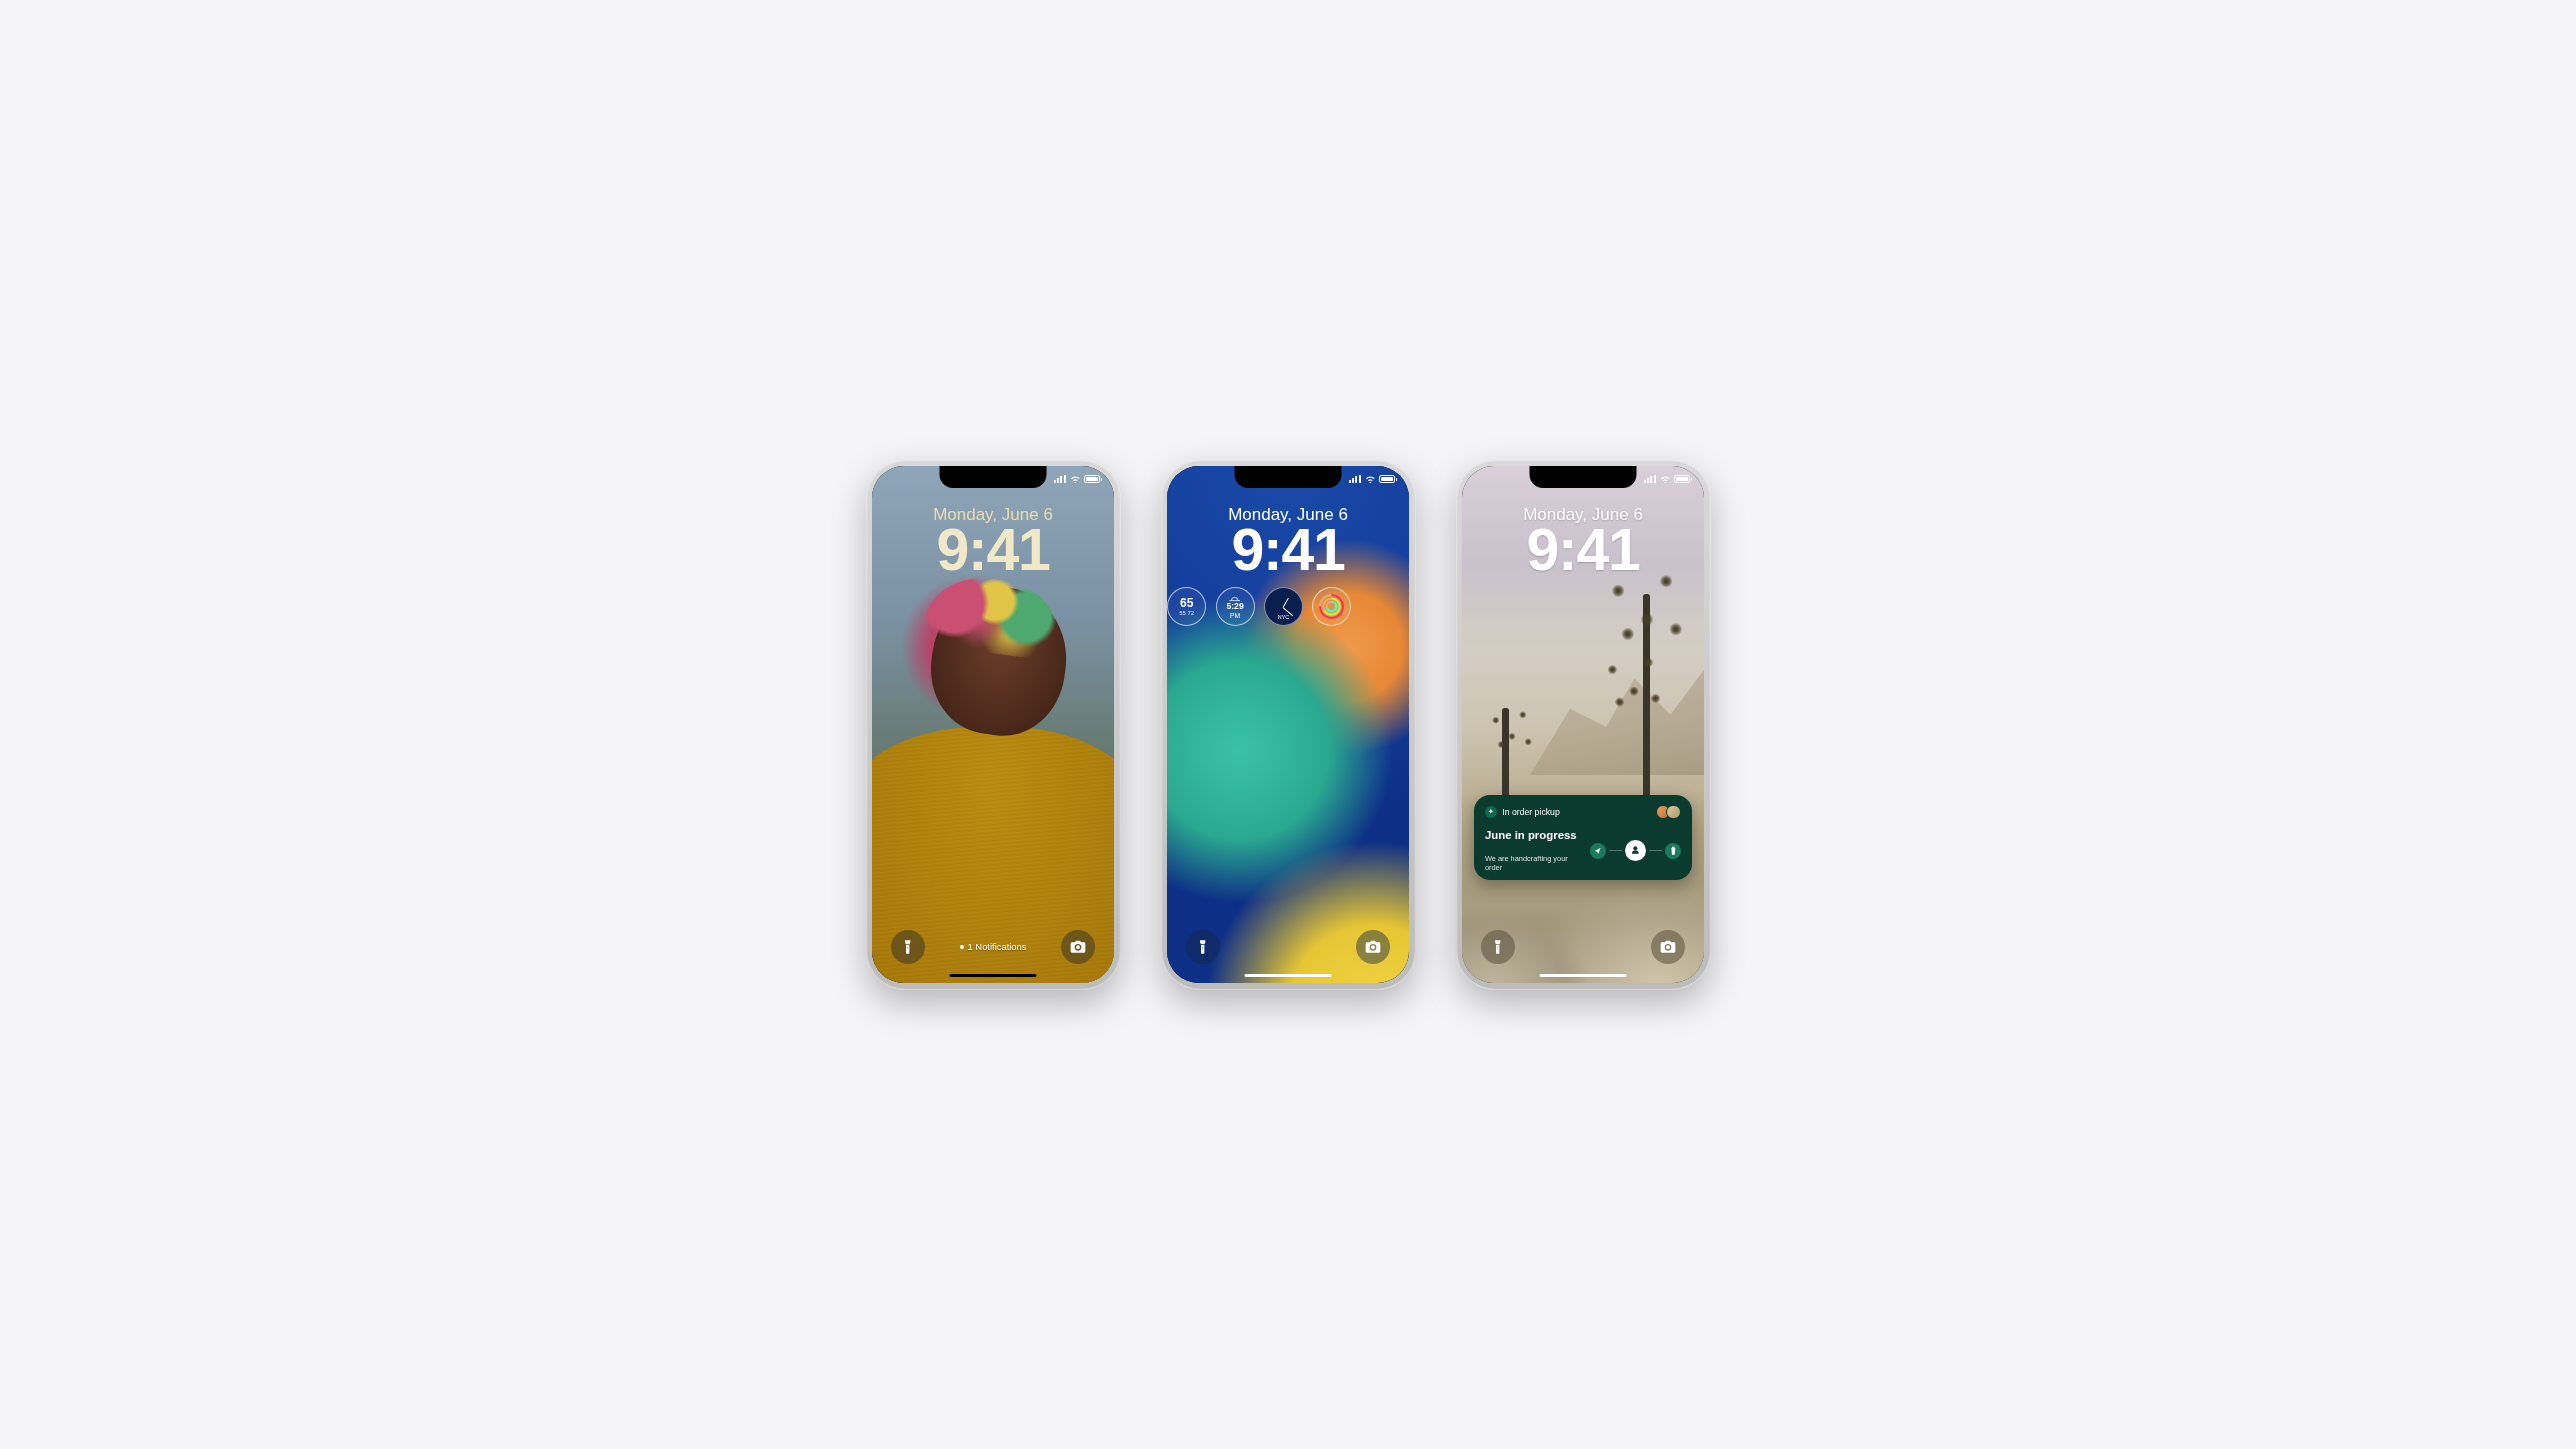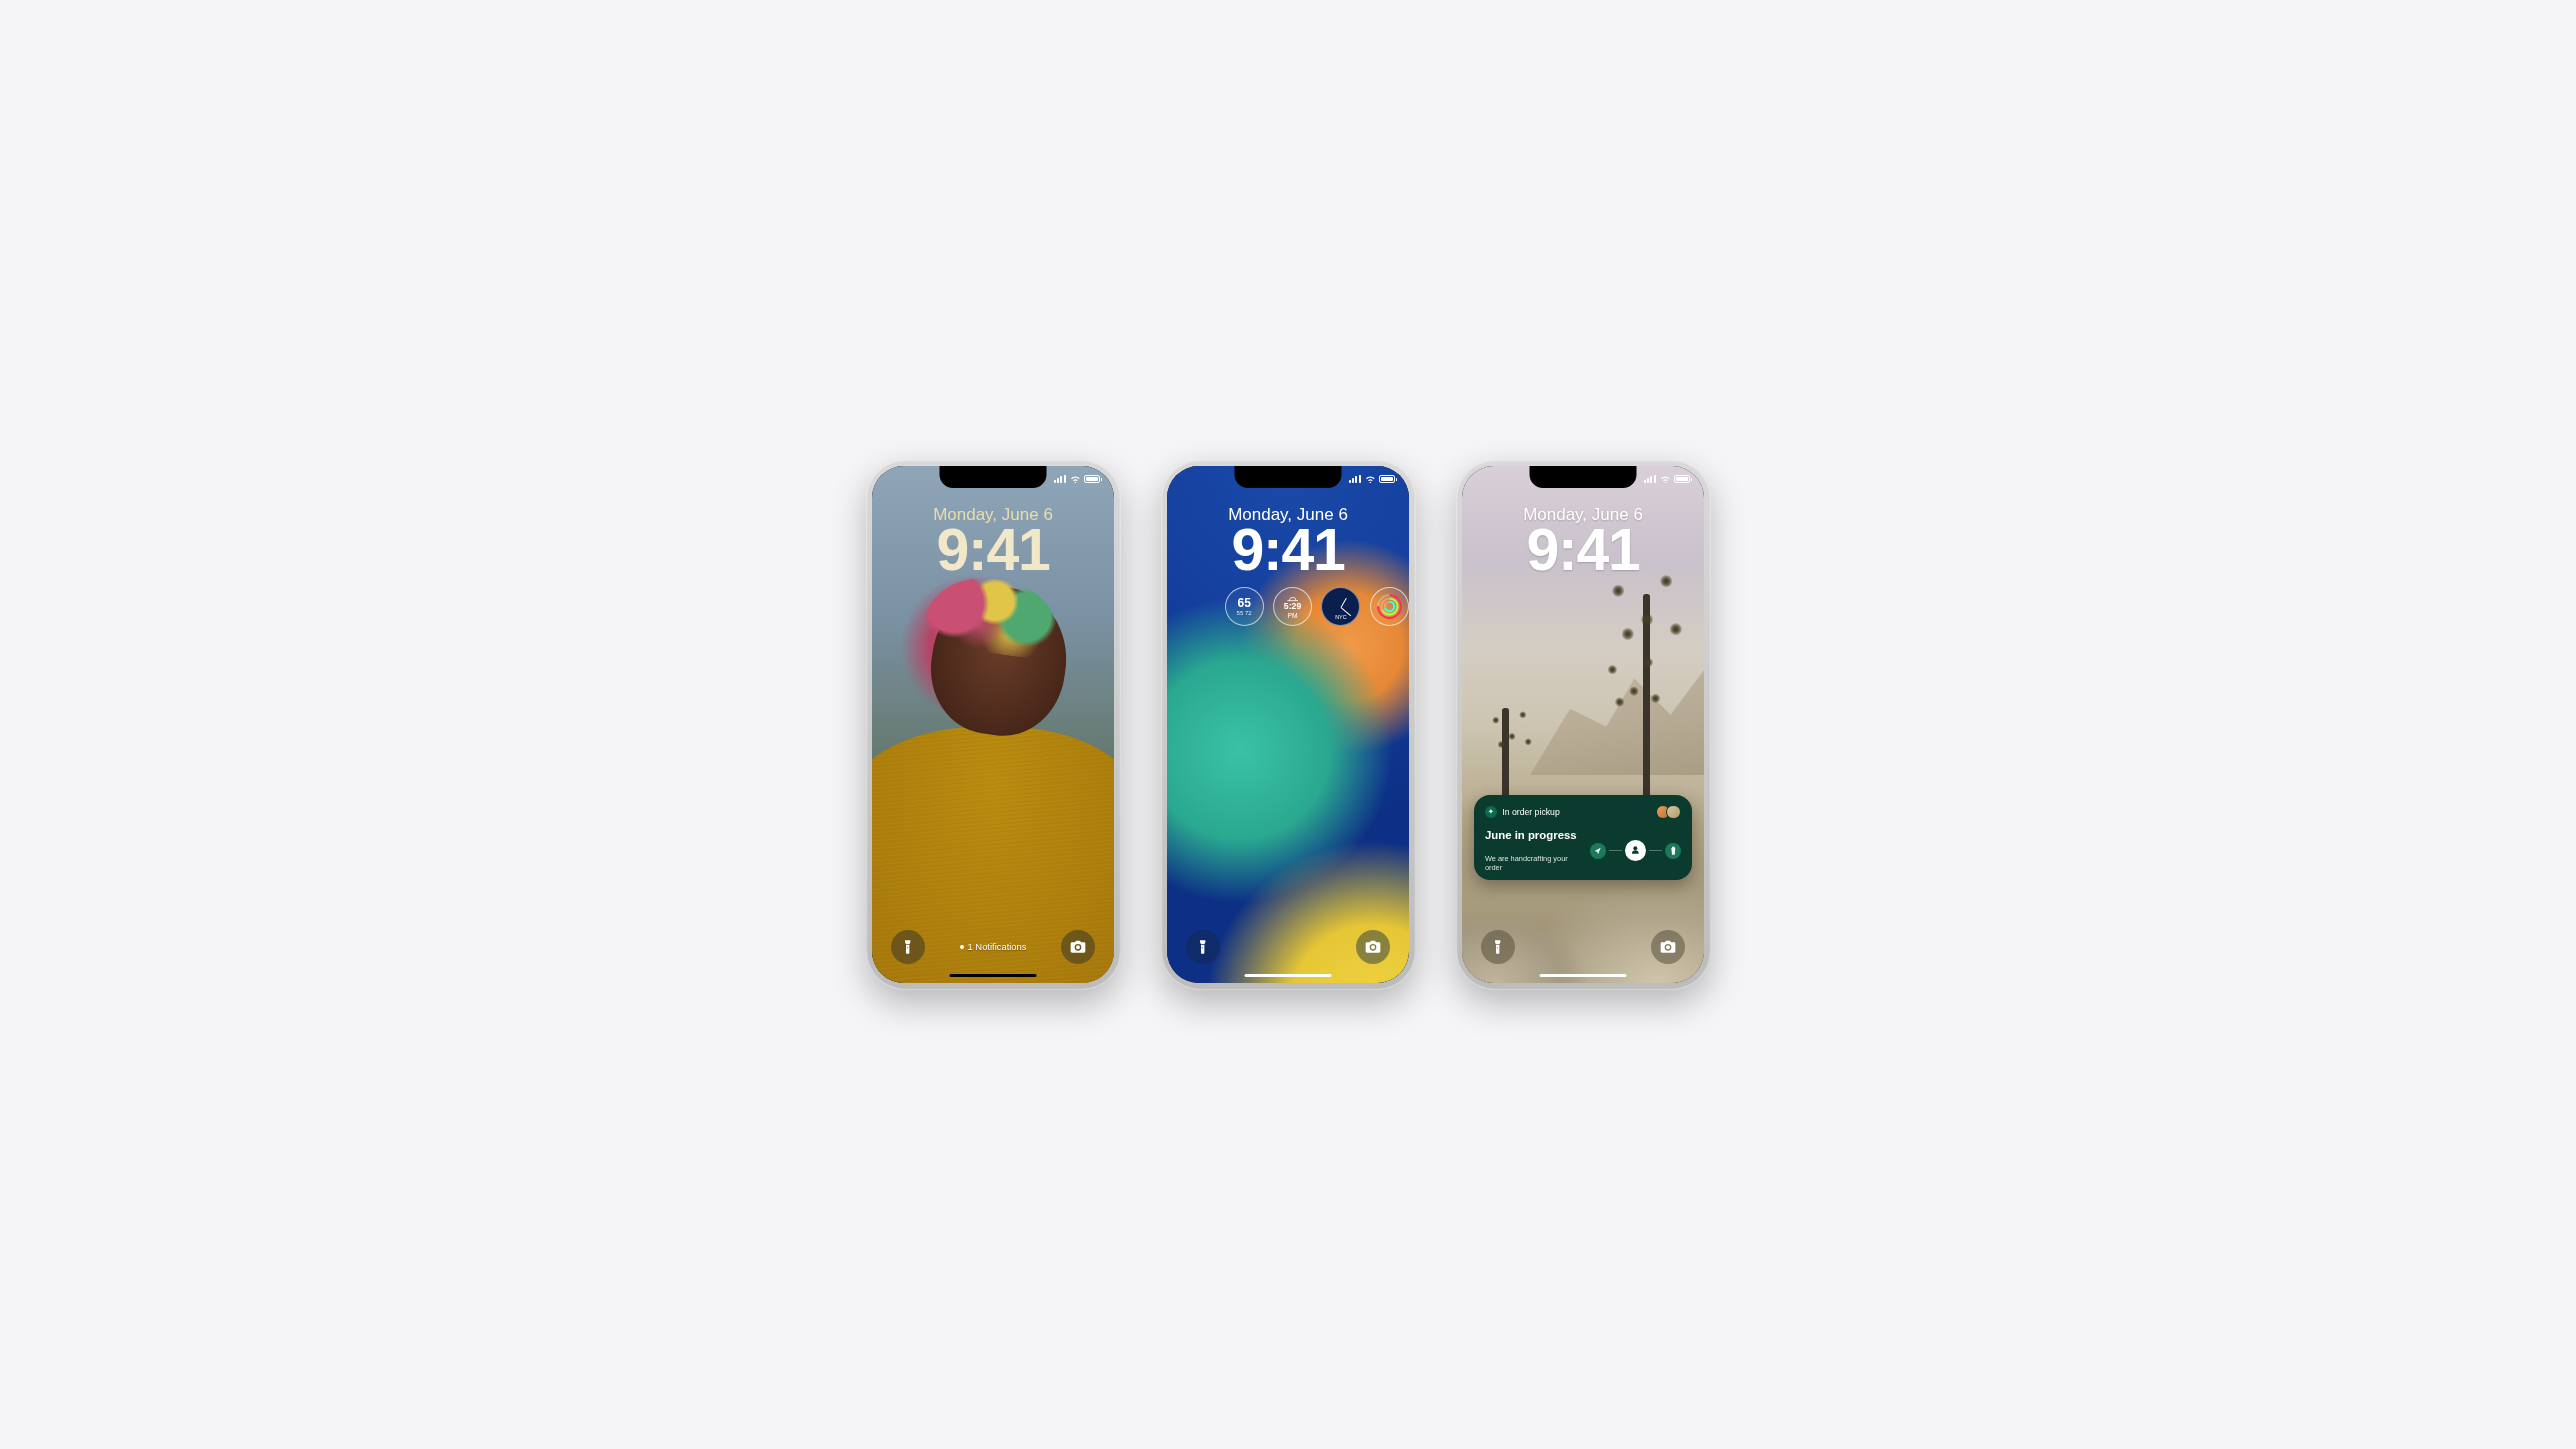--- a/index.html
+++ b/index.html
@@ -116,21 +116,21 @@
     position:absolute; inset:0;
     background:
       radial-gradient(circle 335px at 85% 105%, #f0d340 0%, #e6c635 25%, transparent 50%),
       radial-gradient(circle 255px at 30% 55%, #3ac2a6 0%, #2aa890 35%, transparent 60%),
       radial-gradient(circle 215px at 75% 35%, #f09a4a 0%, #e68835 25%, transparent 50%),
       radial-gradient(circle 369px at 50% 0%, #1a4aa8 0%, #1540a0 40%, #0d2f85 100%);
   }
   .p2 .date, .p2 .time { color:#fff; }
   .widgets {
     position:absolute; top:121px; left:0; right:0;
-    display:flex; justify-content:flex-end; gap:9.4px;
+    display:flex; justify-content:flex-start; gap:9.4px;
     z-index:30;
   }
   .widget {
     width:39px; height:39px;
     border-radius:50%;
     border:1.7px solid rgba(255,255,255,.65);
     display:flex; flex-direction:column;
     align-items:center; justify-content:center;
     color:#fff; font-size:6.7px; line-height:1.1;
     position:relative;

